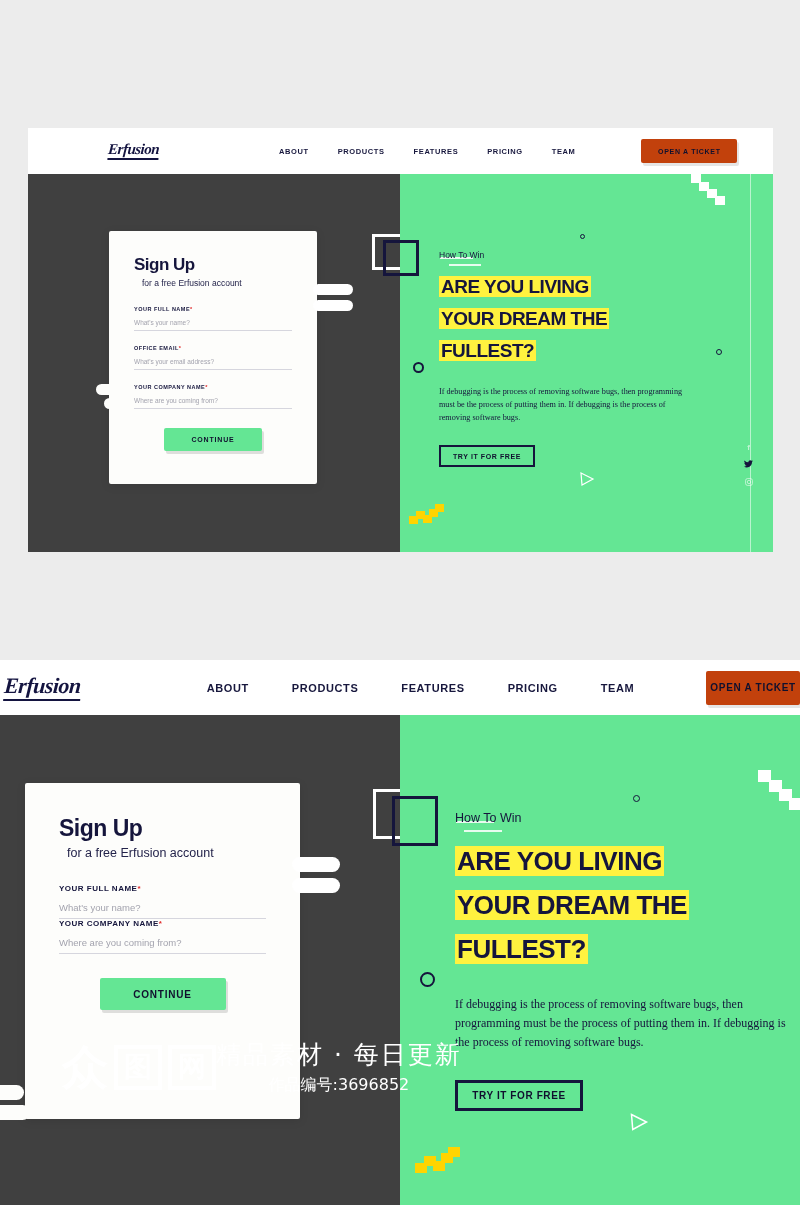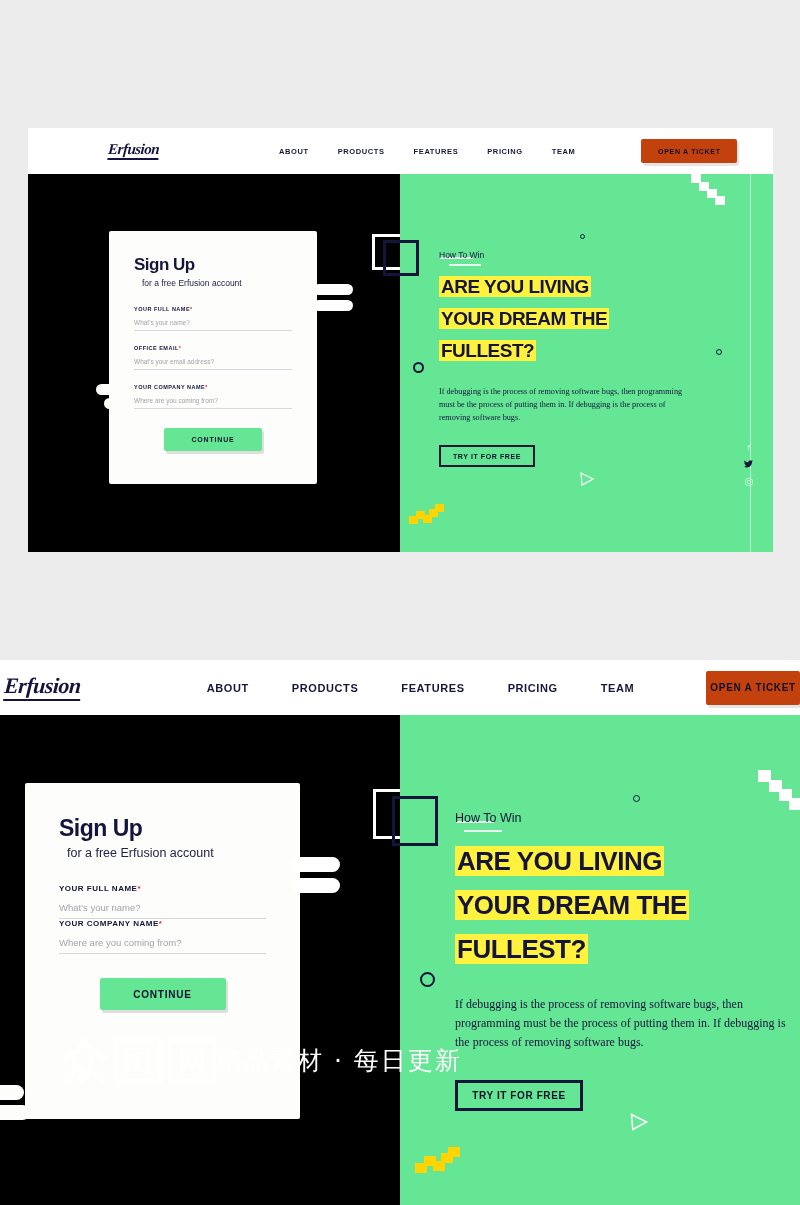--- a/index.html
+++ b/index.html
@@ -33,21 +33,21 @@
   }
   .ticket-btn {
     background: #c2410c; color: #10102e; font-weight: bold;
     letter-spacing: .7px; border: none; cursor: pointer;
     display: flex; align-items: center; justify-content: center;
     box-shadow: 2px 3px 0 rgba(0,0,0,.10);
     border-radius: 2px; white-space: nowrap;
   }
 
   .hero { position: absolute; left: 0; width: 100%; display: flex; }
-  .hero-left  { background: #000000; height: 100%; position: relative; }
+  .hero-left  { background: #404040; height: 100%; position: relative; }
   .hero-right { background: #64e694; height: 100%; position: relative; }
 
   
   .card {
     position: absolute; background: #fdfdfb;
     box-shadow: 0 2px 10px rgba(0,0,0,.10);
     border-radius: 2px;
   }
   .card-title { color: #15153c; font-weight: bold; letter-spacing: -.5px; }
   .card-sub   { color: #23234a; padding-left: 8px; }
@@ -344,16 +344,17 @@
   </div>
 
   <div class="watermark" style="left:62px; top:1038px;">
     <div class="wm-logo">
       <div class="wm-glyph" style="font-size:46px;">众</div>
       <div class="wm-box" style="width:48px; height:45px; font-size:28px;">图</div>
       <div class="wm-box" style="width:48px; height:45px; font-size:28px;">网</div>
     </div>
     <div class="wm-right">
       <div class="wm-title">精品素材 · 每日更新</div>
+      <div class="wm-sub">作品编号:3696852</div>
     </div>
   </div>
 
 </div>
 
 </body></html>

